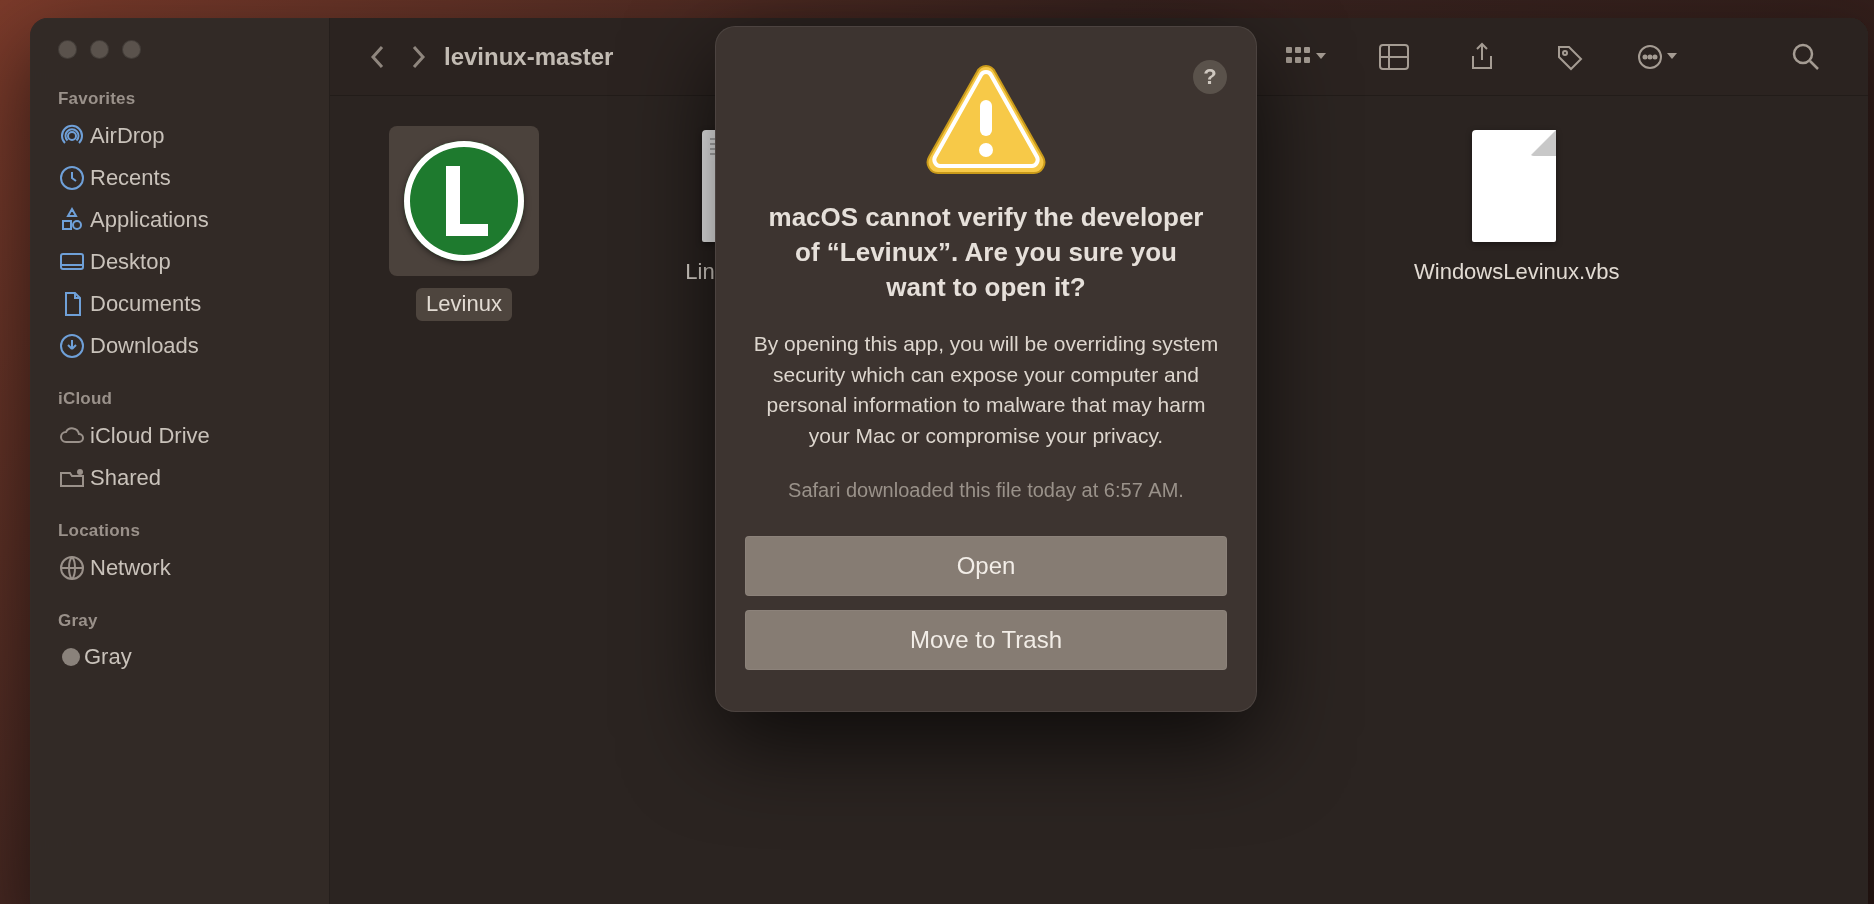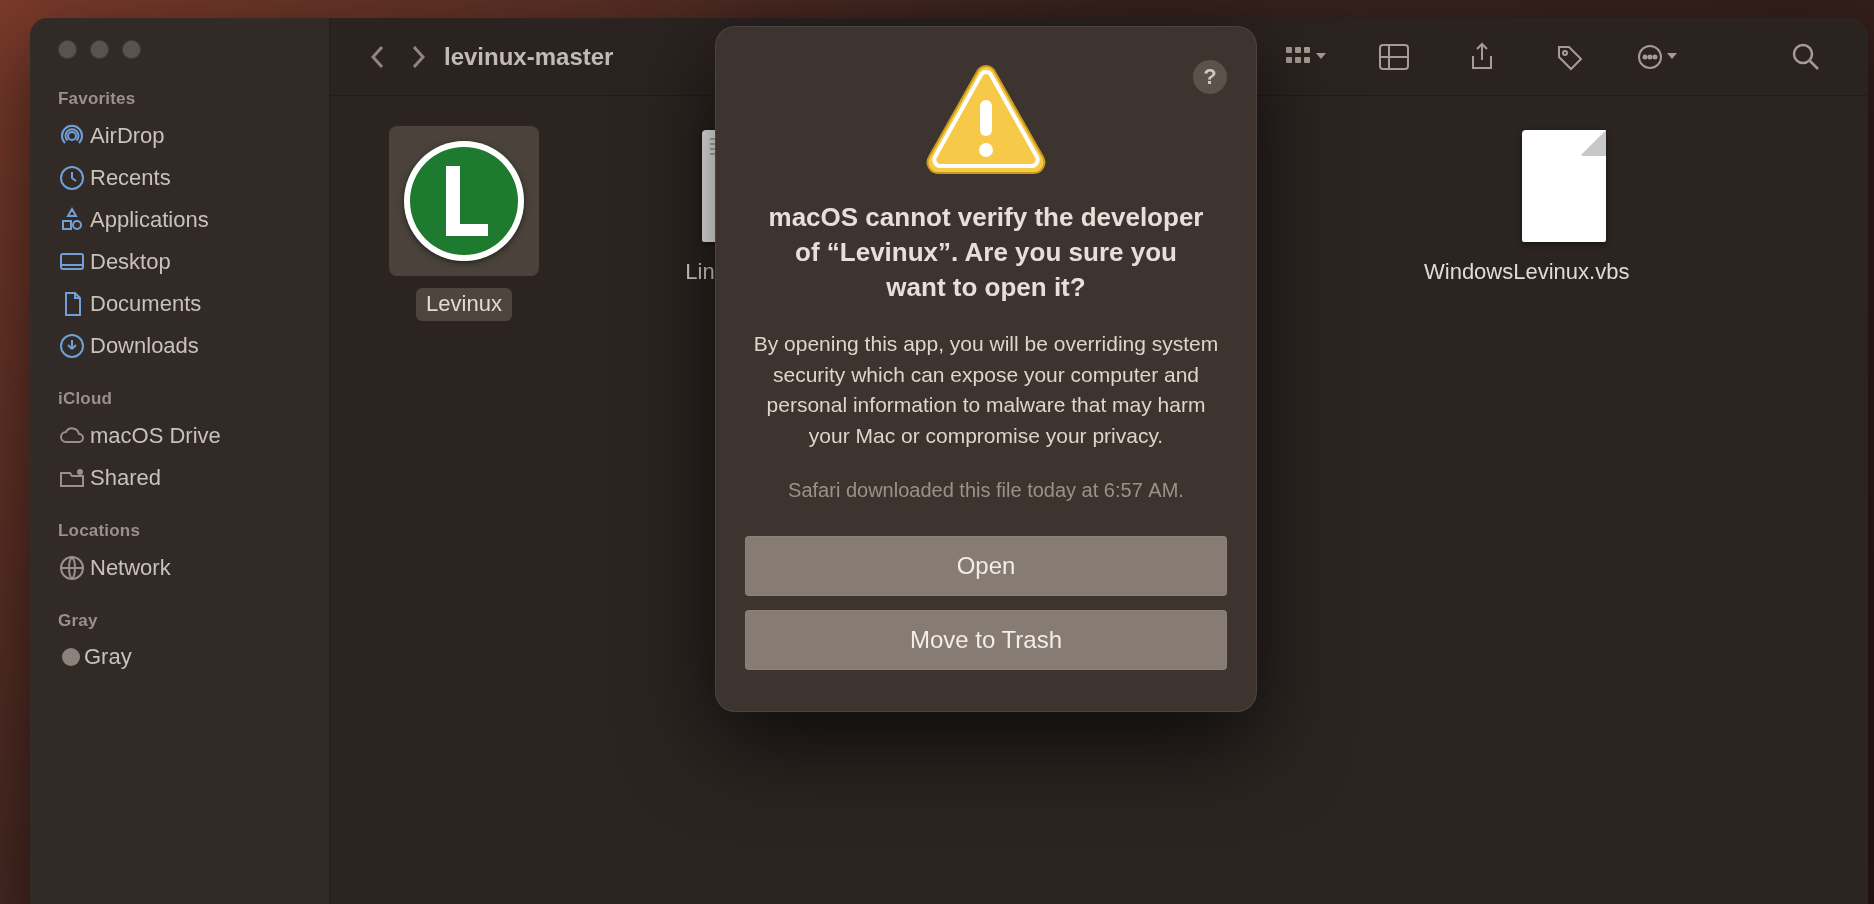--- a/index.html
+++ b/index.html
@@ -167,21 +167,21 @@
       <span>Downloads</span>
     </div>
 
     <div class="sb-section-label">iCloud</div>
     <div class="sb-item">
       <span class="ic gray">
         <svg viewBox="0 0 28 28" fill="none" stroke="currentColor" stroke-width="2">
             <path d="M8 20a5 5 0 0 1 0-10 7 7 0 0 1 13 2 4 4 0 0 1 0 8H8z"></path>
           </svg>
       </span>
-      <span>macOS Drive</span>
+      <span>iCloud Drive</span>
     </div>
     <div class="sb-item">
       <span class="ic gray">
         <svg viewBox="0 0 28 28" fill="none" stroke="currentColor" stroke-width="2">
             <path d="M3 9h9l2 3h11v10H3z"></path>
             <circle cx="22" cy="8" r="3" fill="currentColor" stroke="none"></circle>
           </svg>
       </span>
       <span>Shared</span>
     </div>
@@ -287,21 +287,21 @@
                 <span style="width:60%"></span>
               </div>
             <div class="tag">SHELL</div>
           </div>
         </div>
         <div class="label">LinuxLevinu</div>
       </div>
 
       <div style="width:370px; flex-shrink:0;"></div>
 
-      <div class="file" style="width:220px;align-items:flex-end;">
+      <div class="file" style="width:220px;">
         <div class="thumb">
           <div class="doc-page"></div>
         </div>
         <div class="label">WindowsLevinux.vbs</div>
       </div>
     </div>
   </div>
 </div>
 
 <div class="dialog">

